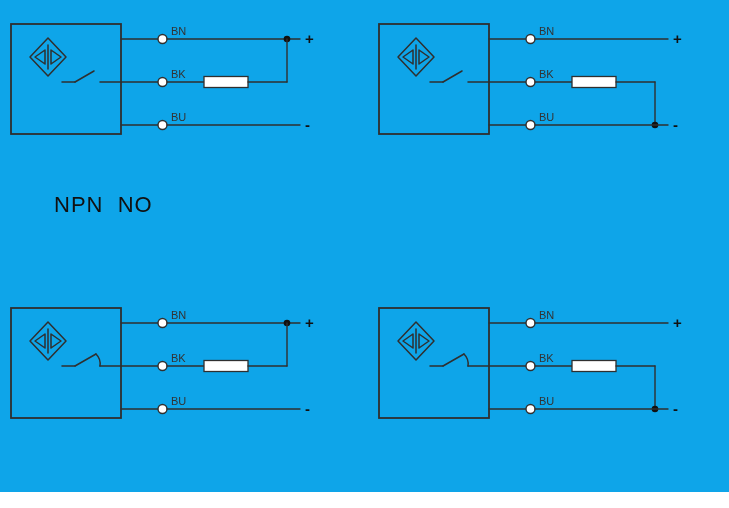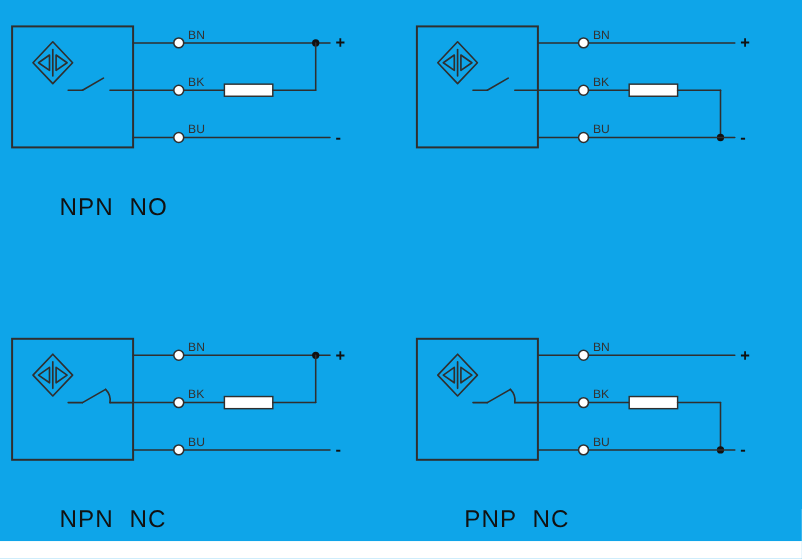--- a/index.html
+++ b/index.html
@@ -9,21 +9,21 @@
     background:#0ea5e9;
     font-family:"Liberation Sans",sans-serif;
     overflow:hidden;
   }
   .cell{position:absolute;width:345px;}
   .caption{
     font-size:22px;
     color:#111;
     letter-spacing:1px;
     white-space:pre;
-    margin:6px 0 0 46px;
+    margin:24px 0 0 46px;
   }
   .wire{stroke:#2f2f2f;stroke-width:1.4;fill:none;stroke-linecap:round;}
   .box{fill:none;stroke:#2f2f2f;stroke-width:1.8;}
   .term{fill:#fff;stroke:#2f2f2f;stroke-width:1.4;}
   .dot{fill:#111;stroke:none;}
   .res{fill:#fff;stroke:#2f2f2f;stroke-width:1.3;}
   .sym{fill:none;stroke:#2f2f2f;stroke-width:1.5;stroke-linejoin:round;stroke-linecap:round;}
   .lbl{font-family:"Liberation Sans",sans-serif;font-size:11px;fill:#333;}
   .pol{font-family:"Liberation Sans",sans-serif;font-size:15px;font-weight:600;fill:#111;}
 </style>
@@ -148,21 +148,20 @@
         <text class="lbl" x="163" y="66">BK</text>
       </g>
       <g>
         <line class="wire" x1="113" y1="113" x2="150" y2="113"></line>
         <circle class="term" cx="154.5" cy="113" r="4.5"></circle>
         <line class="wire" x1="159" y1="113" x2="292" y2="113"></line>
         <text class="lbl" x="163" y="109">BU</text>
         <text class="pol" x="297" y="118">-</text>
       </g>
     </svg>
-    <div class="caption">NPN  NC</div>
   </div>
 
   <div class="cell" style="left:376px;top:296px">
     <svg width="335" height="152" viewBox="0 0 335 152">
       <rect class="box" x="3" y="12" width="110" height="110"></rect>
       <g class="sym">
         <path d="M40,26 L58,45 L40,64 L22,45 Z"></path>
         <line x1="40" y1="33" x2="40" y2="57"></line>
         <path d="M37,38 L27,45 L37,52 Z"></path>
         <path d="M43,38 L53,45 L43,52 Z"></path>
@@ -191,16 +190,15 @@
         <text class="lbl" x="163" y="66">BK</text>
       </g>
       <g>
         <line class="wire" x1="113" y1="113" x2="150" y2="113"></line>
         <circle class="term" cx="154.5" cy="113" r="4.5"></circle>
         <line class="wire" x1="159" y1="113" x2="292" y2="113"></line>
         <text class="lbl" x="163" y="109">BU</text>
         <text class="pol" x="297" y="118">-</text>
       </g>
     </svg>
-    <div class="caption">PNP  NC</div>
   </div>
 
 </div>
 
 </body></html>

